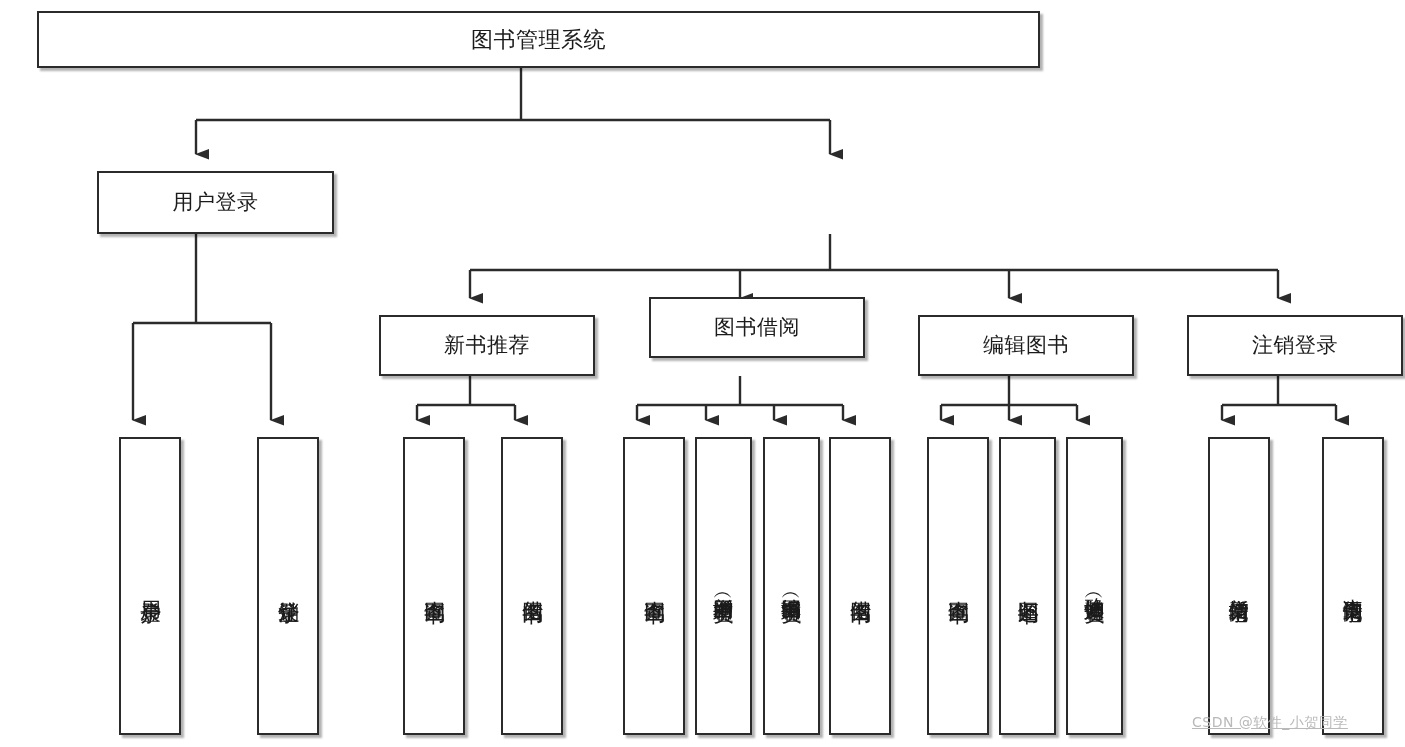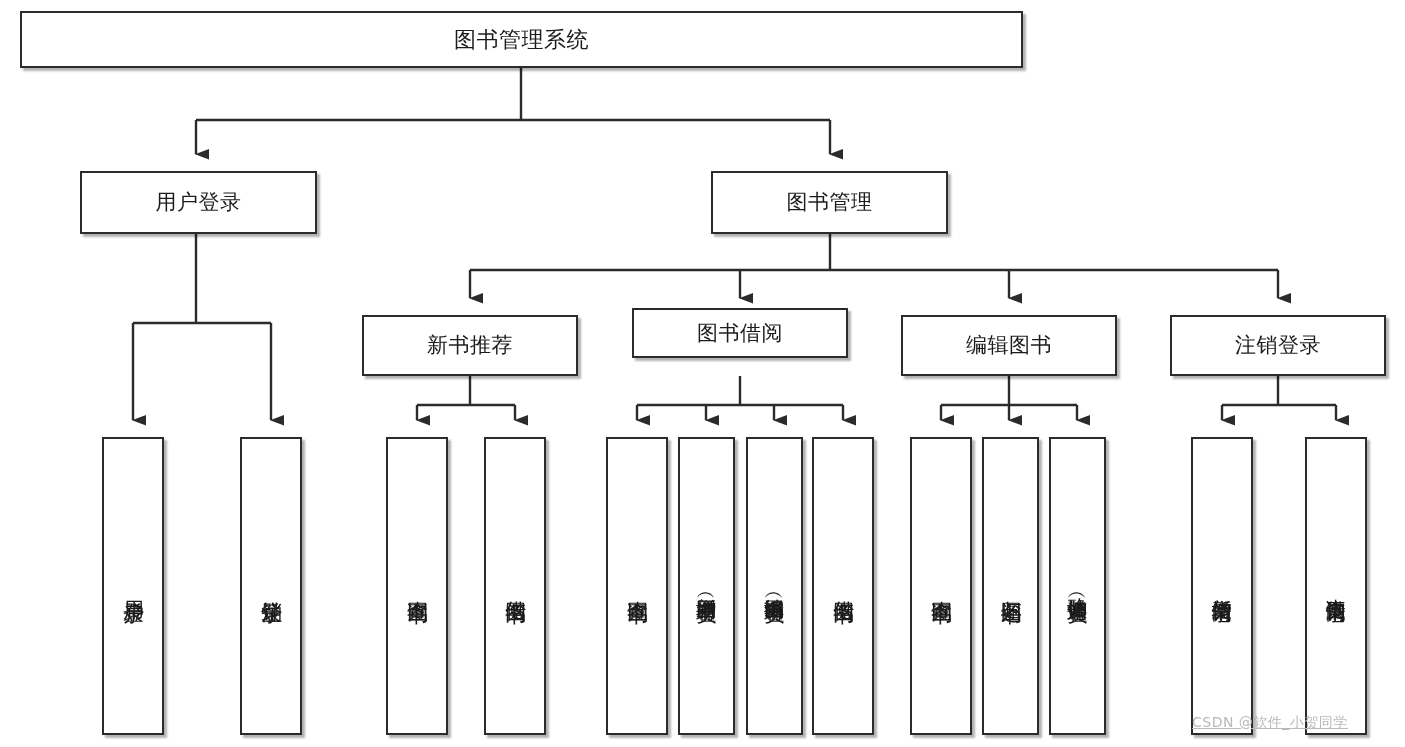--- a/index.html
+++ b/index.html
@@ -30,20 +30,21 @@
     position: absolute;
     box-sizing: border-box;
     background: #ffffff;
     border: 2px solid #2b2b2b;
     box-shadow: 3px 3px 2px rgba(0,0,0,0.30);
     display: flex;
     align-items: center;
     justify-content: center;
     color: #1b1b1b;
     z-index: 2;
+    margin-left: 17px;
   }
   .node .label {
     display: block;
     text-align: center;
     line-height: 1.08;
     white-space: nowrap;
   }
   
   .node.h .label {
     font-size: 21px;
@@ -139,28 +140,25 @@
     </g>
   </svg>
 
   <div class="node h root" style="left:20px; top:11px; width:1003px; height:57px;">
     <span class="label">图书管理系统</span>
   </div>
 
   <div class="node h" style="left:80px; top:171px; width:237px; height:63px;">
     <span class="label">用户登录</span>
   </div>
-  <div class="node h" style="left:711px; top:171px; width:237px; height:63px;">
-    <span class="label">图书管理</span>
-  </div>
 
   <div class="node h" style="left:362px; top:315px; width:216px; height:61px;">
     <span class="label">新书推荐</span>
   </div>
-  <div class="node h" style="left:632px; top:308px; width:216px; height:50px;">
+  <div class="node h" style="left:632px; top:297px; width:216px; height:61px;">
     <span class="label">图书借阅</span>
   </div>
   <div class="node h" style="left:901px; top:315px; width:216px; height:61px;">
     <span class="label">编辑图书</span>
   </div>
   <div class="node h" style="left:1170px; top:315px; width:216px; height:61px;">
     <span class="label">注销登录</span>
   </div>
 
   <div class="node v" style="left:102px; top:437px; width:62px; height:298px;">

